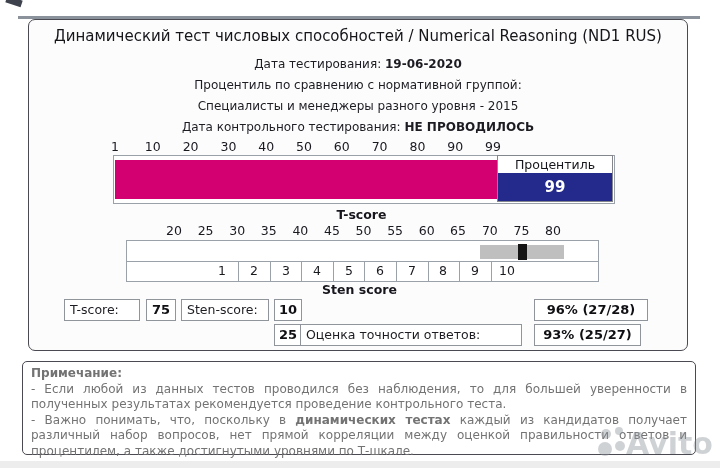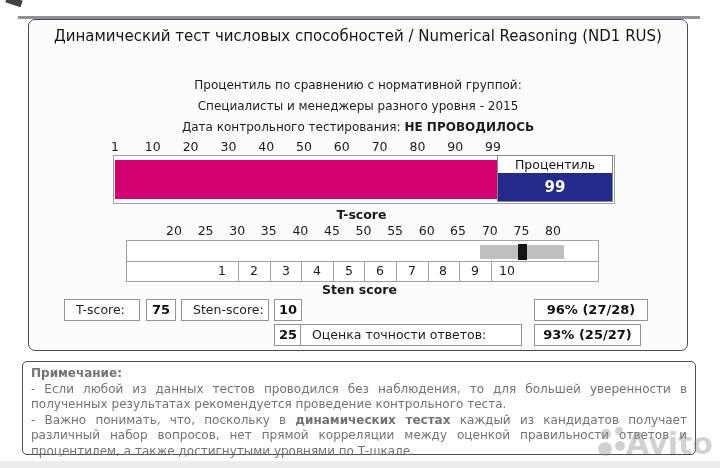--- a/index.html
+++ b/index.html
@@ -43,21 +43,21 @@
 
   
   #sten-row{left:126px;top:261px;width:471px;height:19px;border:1px solid #9aa1a8;background:#fff;}
   .sten-div{position:absolute;top:0;width:1px;height:100%;background:#9aa1a8;}
   .sten-label{position:absolute;top:1px;transform:translateX(-50%);font-size:12.5px;color:#191920;}
   #sten-title{left:124px;top:282px;width:471px;font-size:12.5px;}
 
   
   .cell{position:absolute;height:22px;box-sizing:border-box;border:1px solid #8f959b;background:#fff;
         font-size:12.5px;line-height:20px;white-space:nowrap;overflow:hidden;}
-  .cell.label{padding-left:11px;text-align:left;color:#1c1c22;}
+  .cell.label{padding-left:5px;text-align:left;color:#1c1c22;}
   .cell.value{font-weight:bold;text-align:center;font-size:13px;color:#101014;}
   .r1{top:299px;} .r2{top:324px;}
 
   
   #note-box{left:22px;top:361px;width:674px;height:94px;border:1.5px solid #4a4a52;border-radius:5px;
             background:#fff;box-sizing:border-box;padding:4px 8px 0 8px;}
   #note-box p{margin:0;font-size:12px;line-height:15.5px;text-align:justify;color:#737373;}
 
   
   #watermark{left:600px;top:420px;width:120px;height:44px;z-index:5;opacity:0.42;}
@@ -67,20 +67,24 @@
 <body>
 
 <div id="screen">
   <div class="abs" id="top-rule"></div>
   <div class="abs" id="corner-smudge"></div>
 
   <div class="abs" id="main-box"></div>
 
   <div class="abs center" id="report-title">Динамический тест числовых способностей / Numerical Reasoning (ND1 RUS)</div>
 
+  <div class="abs center info-line" id="line-test-date">
+    <span>Дата тестирования:</span>
+    <span class="b">19-06-2020</span>
+  </div>
   <div class="abs center info-line" id="line-norm-1">Процентиль по сравнению с нормативной группой:</div>
   <div class="abs center info-line" id="line-norm-2">Специалисты и менеджеры разного уровня - 2015</div>
   <div class="abs center info-line" id="line-control-date">
     <span>Дата контрольного тестирования:</span>
     <span class="b">НЕ ПРОВОДИЛОСЬ</span>
   </div>
 
   <div class="abs" id="pct-ticks">
       <span class="tick" style="left: 2px;">1</span>
       <span class="tick" style="left: 39.8px;">10</span>

